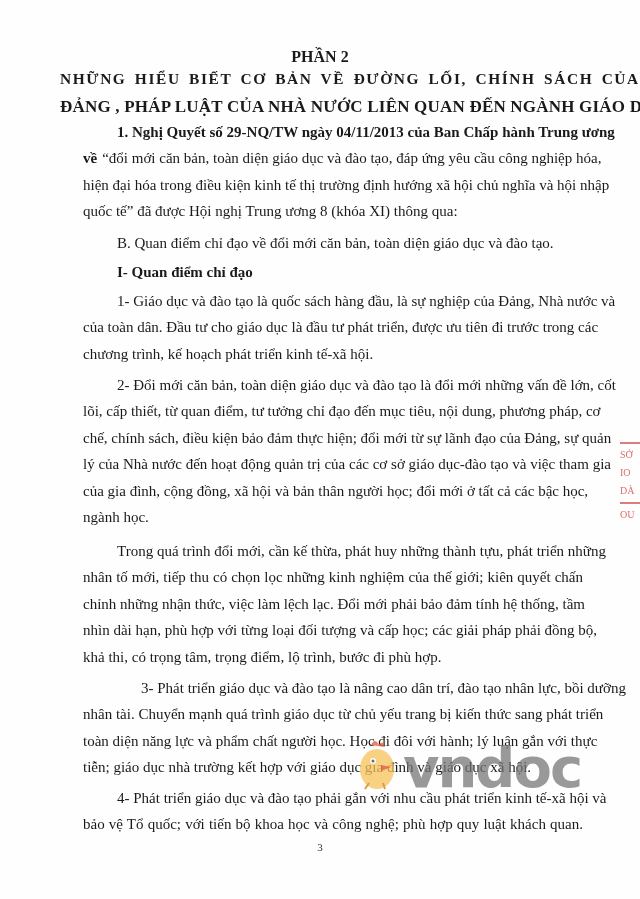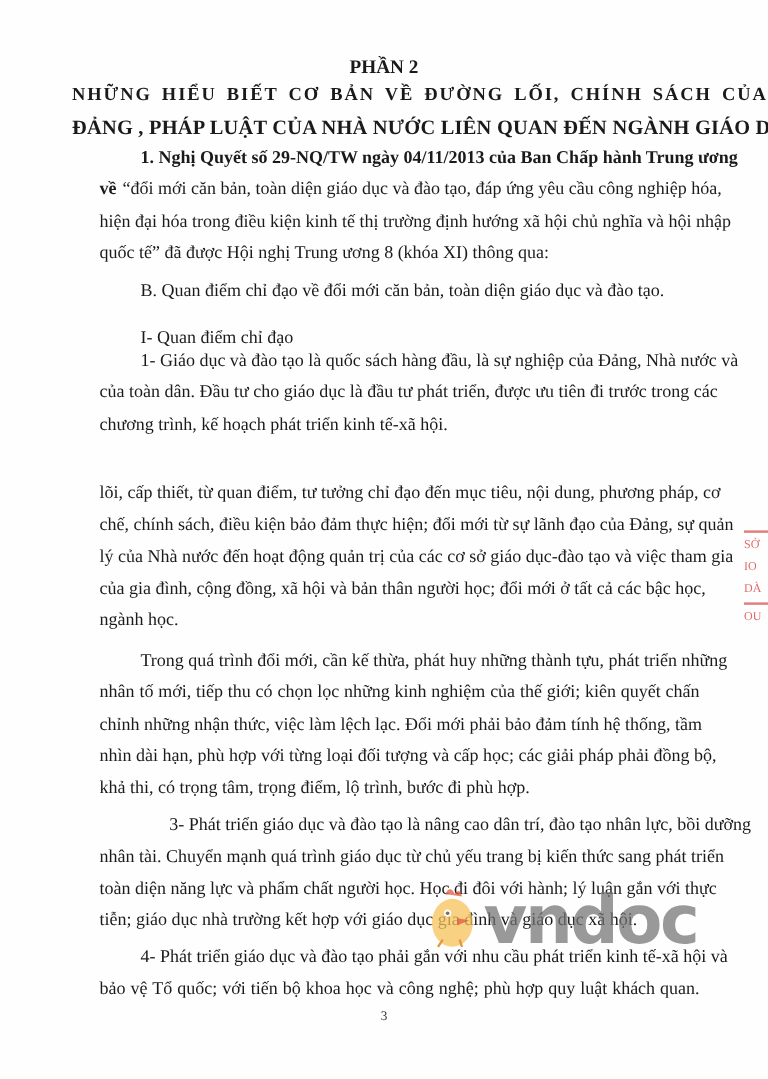--- a/index.html
+++ b/index.html
@@ -35,26 +35,27 @@
   <div class="line ind just bold" style="top:122px;">1. Nghị Quyết số 29-NQ/TW ngày 04/11/2013 của Ban Chấp hành Trung ương</div>
 
   <div class="line" style="top:148px; display:flex;">
     <span class="bold" style="margin-right:5px;">về</span>
     <span class="just" style="flex:1; display:block;">“đổi mới căn bản, toàn diện giáo dục và đào tạo, đáp ứng yêu cầu công nghiệp hóa,</span>
   </div>
   <div class="line just" style="top:175px;">hiện đại hóa trong điều kiện kinh tế thị trường định hướng xã hội chủ nghĩa và hội nhập</div>
   <div class="line" style="top:201px;">quốc tế” đã được Hội nghị Trung ương 8 (khóa XI) thông qua:</div>
 
   <div class="line ind" style="top:233px;">B. Quan điểm chỉ đạo về đổi mới căn bản, toàn diện giáo dục và đào tạo.</div>
-  <div class="line ind" style="top:272px;">I- Quan điểm chỉ đạo</div>
+  <div class="line ind" style="top:262px;font-weight:bold;">I- Quan điểm chỉ đạo</div>
 
   <div class="line ind just" style="top:291px;">1- Giáo dục và đào tạo là quốc sách hàng đầu, là sự nghiệp của Đảng, Nhà nước và</div>
   <div class="line just" style="top:317px;">của toàn dân. Đầu tư cho giáo dục là đầu tư phát triển, được ưu tiên đi trước trong các</div>
   <div class="line" style="top:344px;">chương trình, kế hoạch phát triển kinh tế-xã hội.</div>
 
+  <div class="line ind just" style="top:375px;">2- Đổi mới căn bản, toàn diện giáo dục và đào tạo là đổi mới những vấn đề lớn, cốt</div>
   <div class="line just" style="top:401px;">lõi, cấp thiết, từ quan điểm, tư tưởng chỉ đạo đến mục tiêu, nội dung, phương pháp, cơ</div>
   <div class="line just" style="top:428px;">chế, chính sách, điều kiện bảo đảm thực hiện; đổi mới từ sự lãnh đạo của Đảng, sự quản</div>
   <div class="line just" style="top:454px;">lý của Nhà nước đến hoạt động quản trị của các cơ sở giáo dục-đào tạo và việc tham gia</div>
   <div class="line just" style="top:481px;">của gia đình, cộng đồng, xã hội và bản thân người học; đổi mới ở tất cả các bậc học,</div>
   <div class="line" style="top:507px;">ngành học.</div>
 
   <div class="line ind just" style="top:541px;">Trong quá trình đổi mới, cần kế thừa, phát huy những thành tựu, phát triển những</div>
   <div class="line just" style="top:567px;">nhân tố mới, tiếp thu có chọn lọc những kinh nghiệm của thế giới; kiên quyết chấn</div>
   <div class="line just" style="top:594px;">chỉnh những nhận thức, việc làm lệch lạc. Đổi mới phải bảo đảm tính hệ thống, tầm</div>
   <div class="line just" style="top:620px;">nhìn dài hạn, phù hợp với từng loại đối tượng và cấp học; các giải pháp phải đồng bộ,</div>

